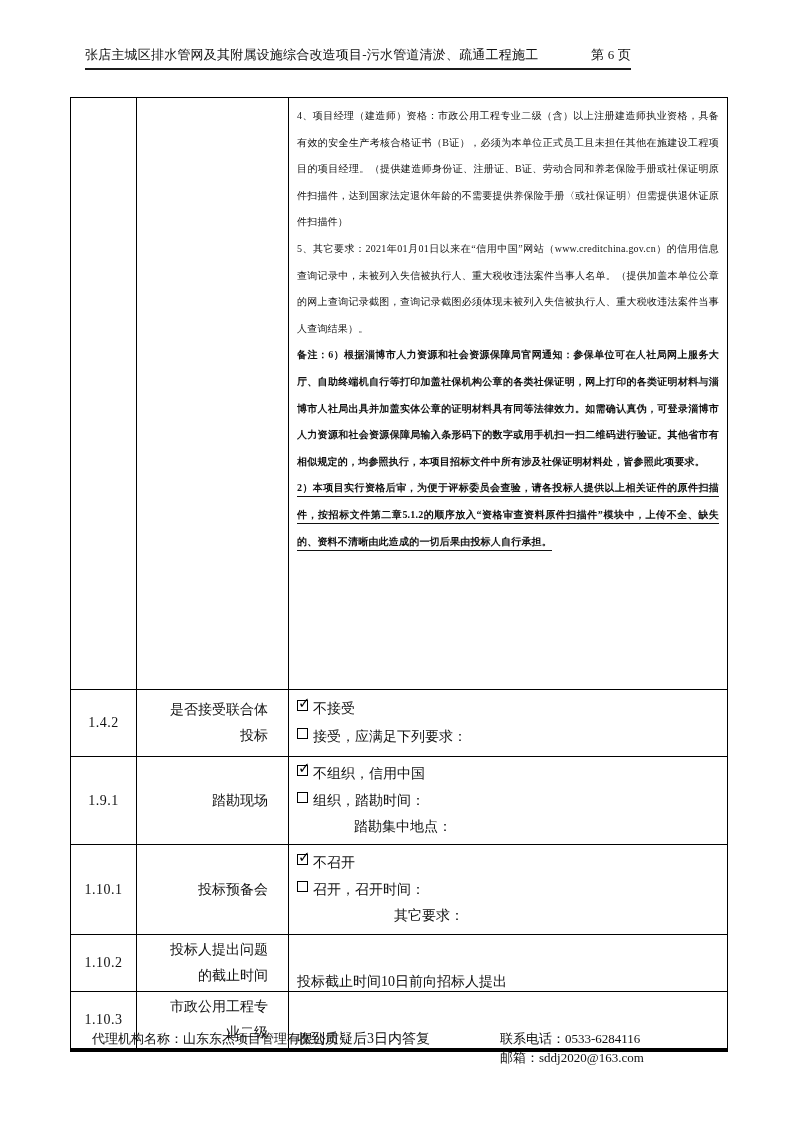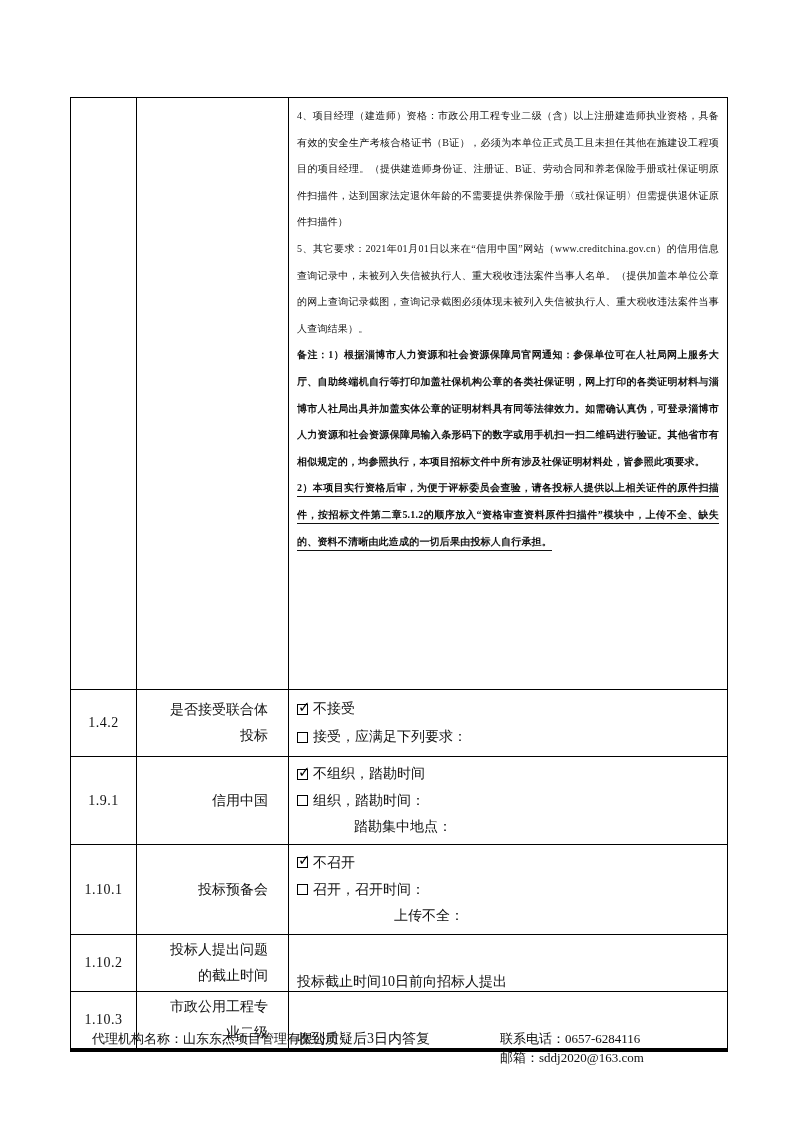--- a/index.html
+++ b/index.html
@@ -42,21 +42,21 @@
   .p-bold { font-weight: bold; }
   .p-bold-underline {
     font-weight: bold;
     text-decoration: underline;
     text-underline-offset: 5px;
     text-decoration-thickness: 1.2px;
   }
 
   
   .opt-lines { display: flex; flex-direction: column; justify-content: space-evenly; height: 100%; }
-  .opt-line { display: flex; align-items: center; white-space: nowrap; }
+  .opt-line { display: flex; align-items: flex-start; white-space: nowrap; }
   .indent-a { padding-left: 57px; }
   .indent-b { padding-left: 97px; }
   .vcenter { display: flex; align-items: flex-end; height: 100%; }
 
   
   .cb {
     display: inline-block; width: 11px; height: 11px;
     border: 1px solid #000; margin-right: 5px; position: relative; flex: 0 0 auto;
   }
   .cb[data-state="checked"]::after {
@@ -75,37 +75,41 @@
   
   .footer { position: absolute; left: 0; top: 1029px; width: 793px; font-size: 13px; }
   .footer .col-left  { position: absolute; left: 92px;  top: 0; line-height: 19px; white-space: nowrap; }
   .footer .col-right { position: absolute; left: 500px; top: 0; line-height: 19px; white-space: nowrap; }
 </style>
 </head>
 <body>
 
 <div class="page">
 
+  <div class="header">
+    <span>张店主城区排水管网及其附属设施综合改造项目-污水管道清淤、疏通工程施工</span>
+    <span>第 6 页</span>
+  </div>
 
   <table class="bid-table">
     <colgroup>
         <col class="c1">
         <col class="c2">
         <col class="c3">
       </colgroup>
 
     <tbody>
         <tr class="r-notice">
       <td class="cell-id"></td>
       <td class="cell-label"></td>
       <td class="cell-content notice-cell">
         <div class="notice-inner">
           <p class="p-normal">4、项目经理（建造师）资格：市政公用工程专业二级（含）以上注册建造师执业资格，具备有效的安全生产考核合格证书（B证），必须为本单位正式员工且未担任其他在施建设工程项目的项目经理。（提供建造师身份证、注册证、B证、劳动合同和养老保险手册或社保证明原件扫描件，达到国家法定退休年龄的不需要提供养保险手册〈或社保证明〉但需提供退休证原件扫描件）</p>
           <p class="p-normal">5、其它要求：2021年01月01日以来在“信用中国”网站（www.creditchina.gov.cn）的信用信息查询记录中，未被列入失信被执行人、重大税收违法案件当事人名单。（提供加盖本单位公章的网上查询记录截图，查询记录截图必须体现未被列入失信被执行人、重大税收违法案件当事人查询结果）。</p>
-          <p class="p-bold">备注：1）根据淄博市人力资源和社会资源保障局官网通知：参保单位可在人社局网上服务大厅、自助终端机自行等打印加盖社保机构公章的各类社保证明，网上打印的各类证明材料与淄博市人社局出具并加盖实体公章的证明材料具有同等法律效力。如需确认真伪，可登录淄博市人力资源和社会资源保障局输入条形码下的数字或用手机扫一扫二维码进行验证。其他省市有相似规定的，均参照执行，本项目招标文件中所有涉及社保证明材料处，皆参照此项要求。</p>
+          <p class="p-bold">备注：6）根据淄博市人力资源和社会资源保障局官网通知：参保单位可在人社局网上服务大厅、自助终端机自行等打印加盖社保机构公章的各类社保证明，网上打印的各类证明材料与淄博市人社局出具并加盖实体公章的证明材料具有同等法律效力。如需确认真伪，可登录淄博市人力资源和社会资源保障局输入条形码下的数字或用手机扫一扫二维码进行验证。其他省市有相似规定的，均参照执行，本项目招标文件中所有涉及社保证明材料处，皆参照此项要求。</p>
           <p class="p-bold-underline">2）本项目实行资格后审，为便于评标委员会查验，请各投标人提供以上相关证件的原件扫描件，按招标文件第二章5.1.2的顺序放入“资格审查资料原件扫描件”模块中，上传不全、缺失的、资料不清晰由此造成的一切后果由投标人自行承担。</p>
         </div>
       </td>
     </tr>
 
     <tr class="r-142">
       <td class="cell-id">1.4.2</td>
       <td class="cell-label">是否接受联合体投标</td>
       <td class="cell-content">
         <div class="opt-lines">
@@ -116,26 +120,26 @@
           <div class="opt-line">
             <span class="cb" data-state="unchecked"></span>
             <span>接受，应满足下列要求：</span>
           </div>
         </div>
       </td>
     </tr>
 
     <tr class="r-191">
       <td class="cell-id">1.9.1</td>
-      <td class="cell-label">信用中国</td>
+      <td class="cell-label">踏勘现场</td>
       <td class="cell-content">
         <div class="opt-lines">
           <div class="opt-line">
             <span class="cb" data-state="checked"></span>
-            <span>不组织，踏勘时间</span>
+            <span>不组织，信用中国</span>
           </div>
           <div class="opt-line">
             <span class="cb" data-state="unchecked"></span>
             <span>组织，踏勘时间：</span>
           </div>
           <div class="opt-line indent-a">
             <span>踏勘集中地点：</span>
           </div>
         </div>
       </td>
@@ -148,21 +152,21 @@
         <div class="opt-lines">
           <div class="opt-line">
             <span class="cb" data-state="checked"></span>
             <span>不召开</span>
           </div>
           <div class="opt-line">
             <span class="cb" data-state="unchecked"></span>
             <span>召开，召开时间：</span>
           </div>
           <div class="opt-line indent-b">
-            <span>上传不全：</span>
+            <span>其它要求：</span>
           </div>
         </div>
       </td>
     </tr>
 
     <tr class="r-1102">
       <td class="cell-id">1.10.2</td>
       <td class="cell-label">投标人提出问题的截止时间</td>
       <td class="cell-content">
         <div class="vcenter">
@@ -181,18 +185,18 @@
       </td>
     </tr>
   </tbody>
     </table>
 
   <div class="footer">
     <div class="col-left">
       <div>代理机构名称：山东东杰项目管理有限公司</div>
     </div>
     <div class="col-right">
-      <div>联系电话：0657-6284116</div>
+      <div>联系电话：0533-6284116</div>
       <div>邮箱：sddj2020@163.com</div>
     </div>
   </div>
 
 </div>
 
 </body></html>

